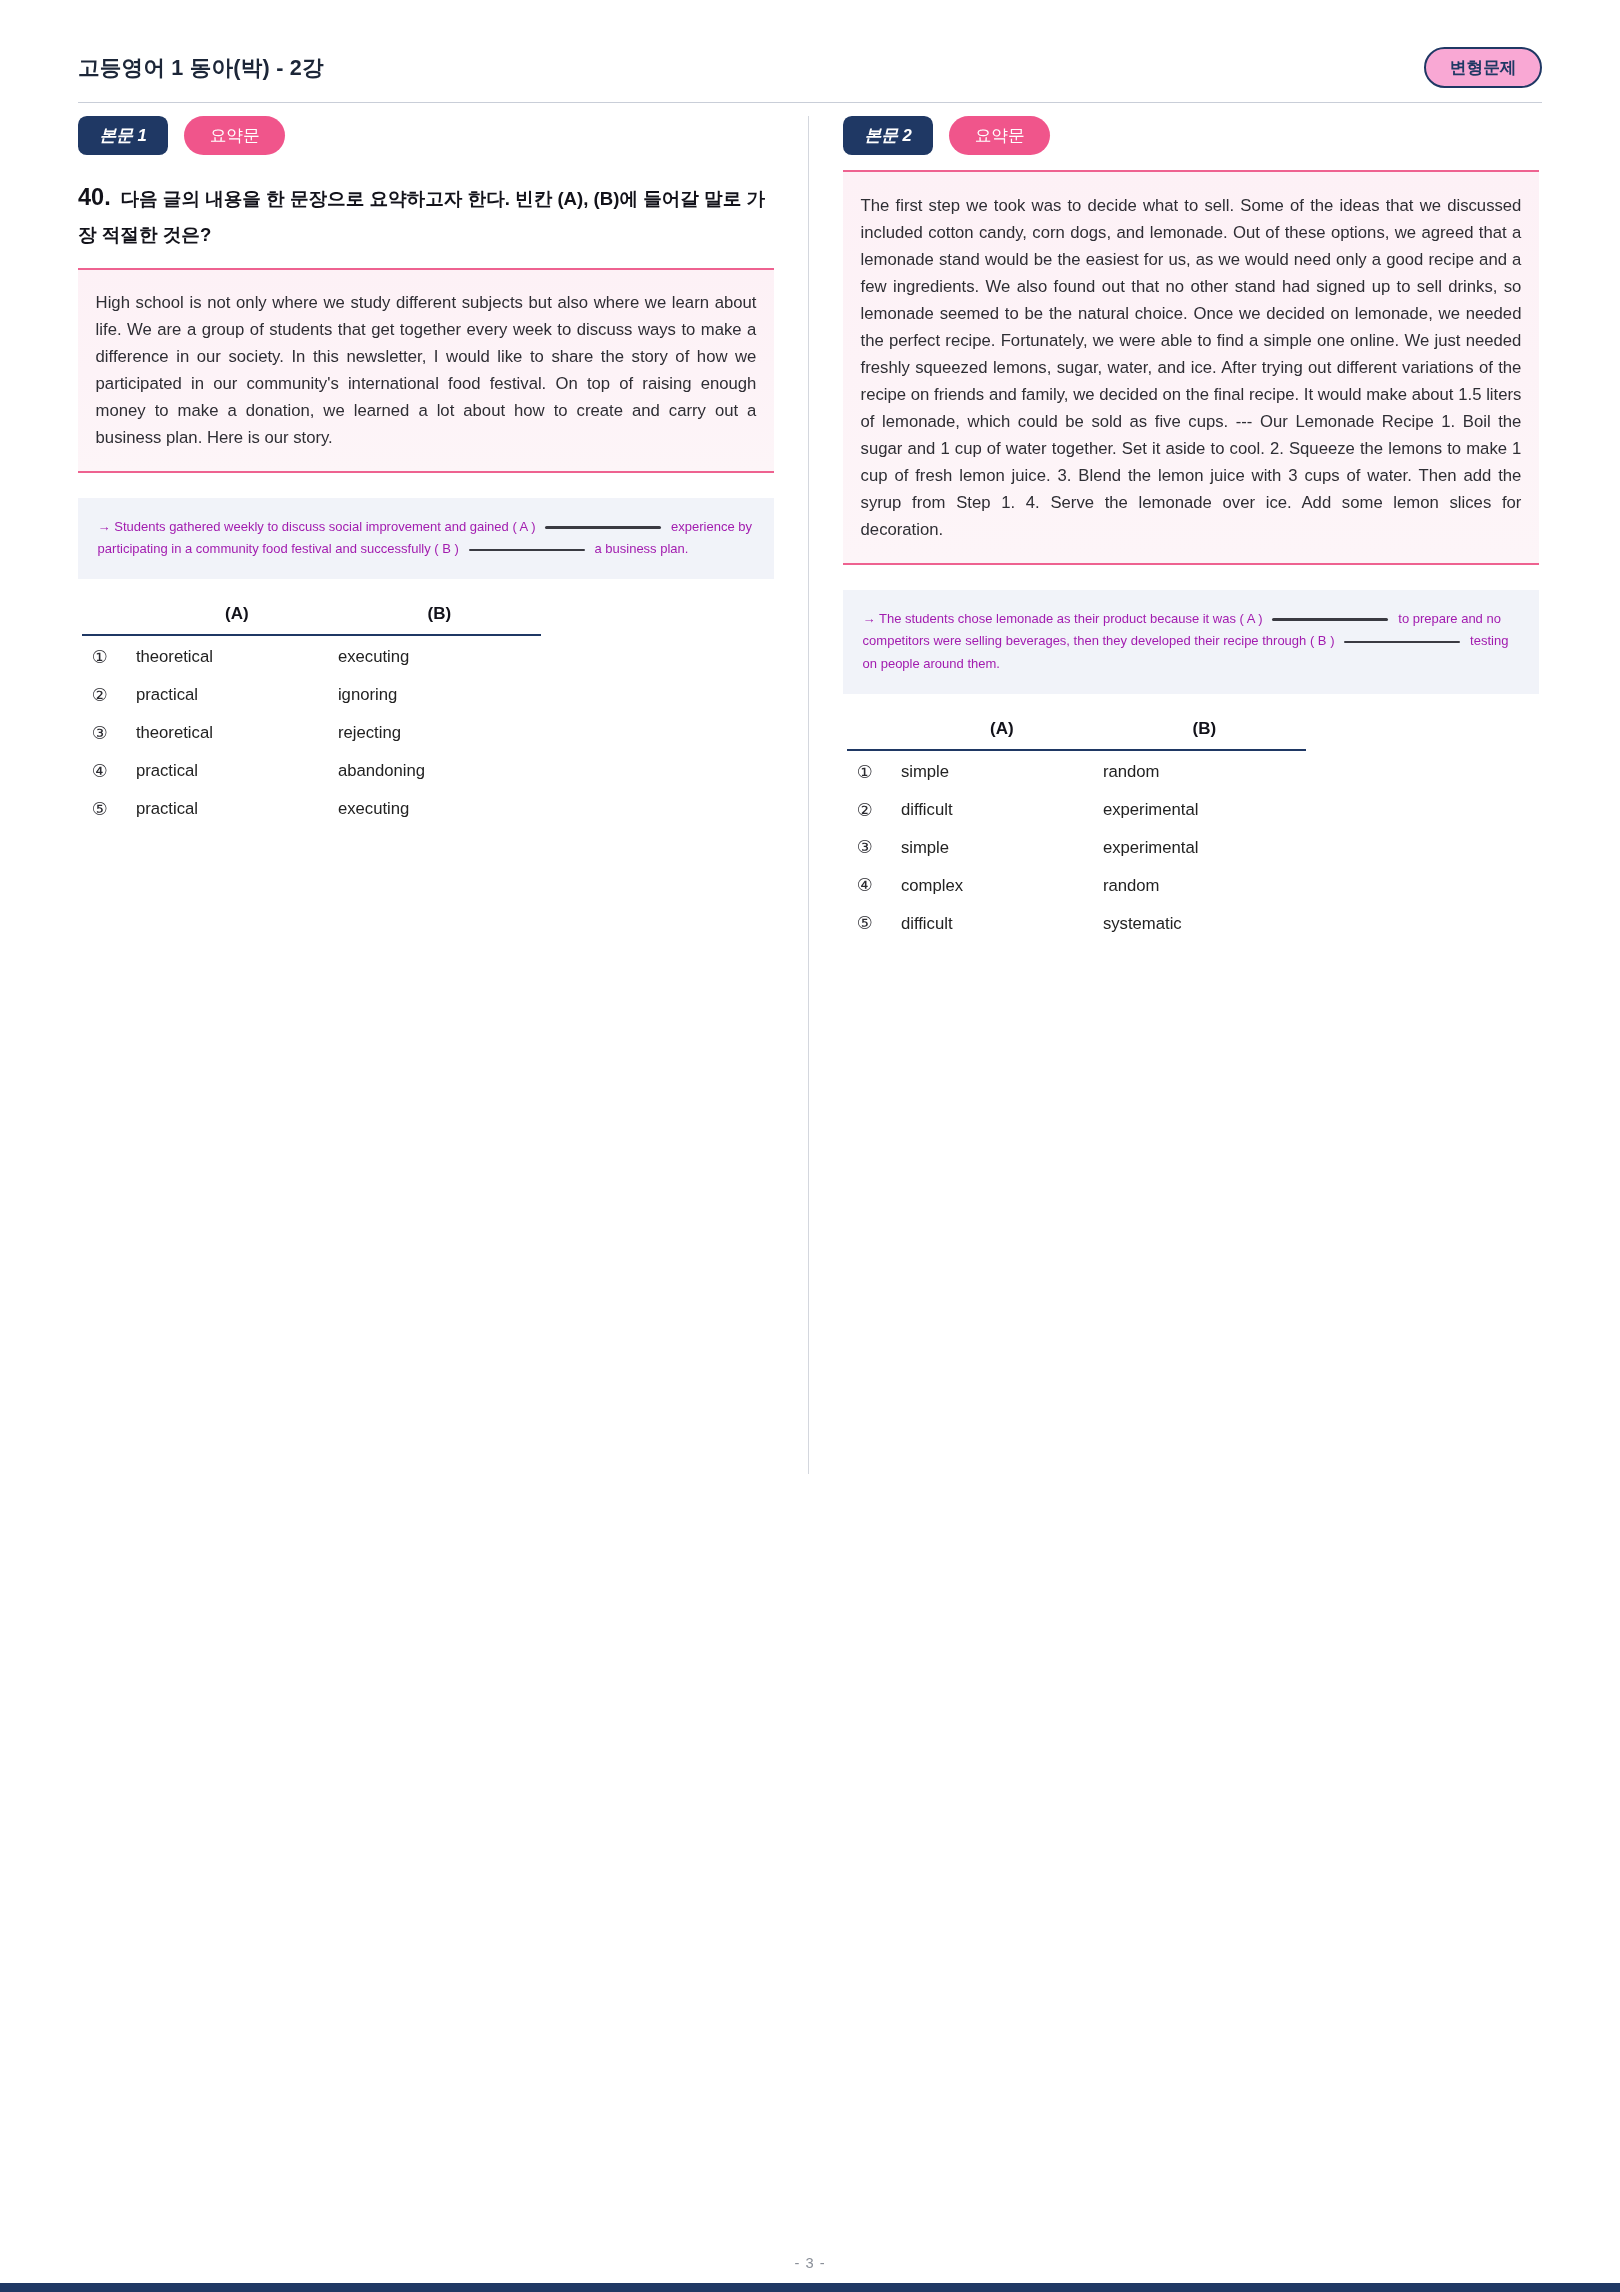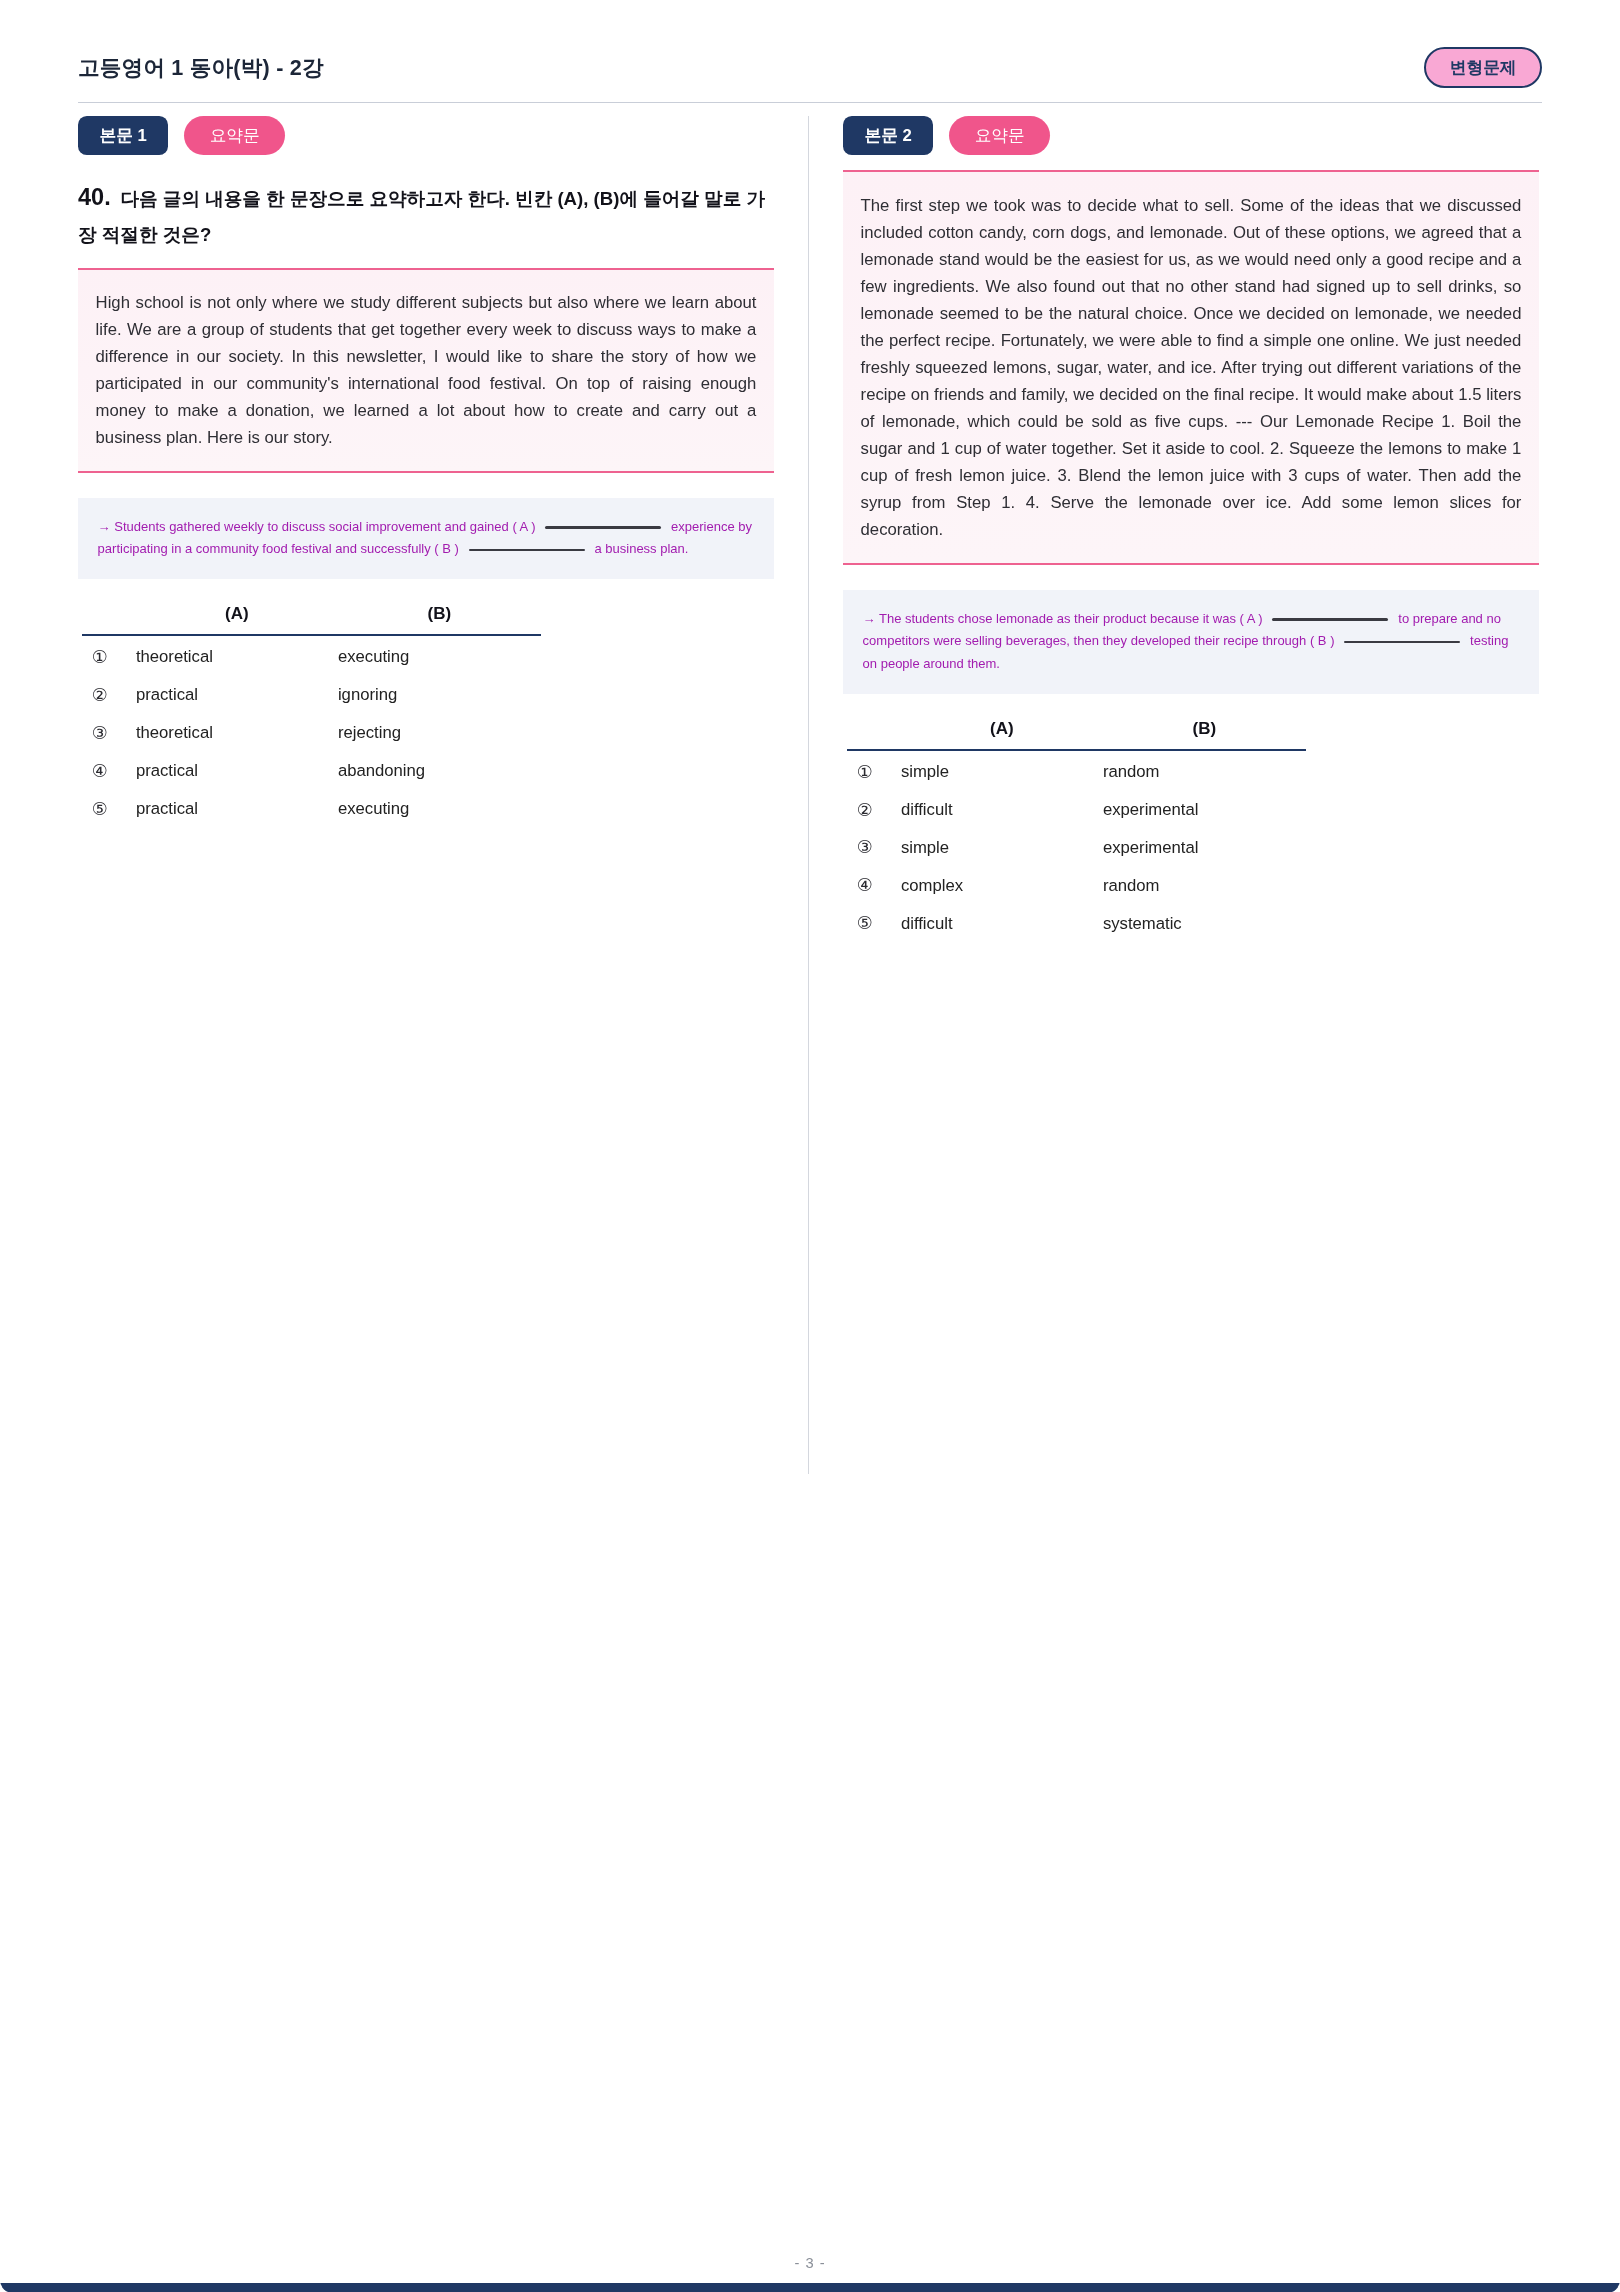--- a/index.html
+++ b/index.html
@@ -5,21 +5,20 @@
   * { margin: 0; padding: 0; box-sizing: border-box; }
   html, body { background: #ffffff; }
   body { font-family: "Liberation Sans", "DejaVu Sans", sans-serif; color: #222; }
 
   .page {
     position: relative;
     width: 1620px;
     height: 2293px;
     background: #ffffff;
     overflow: hidden;
-    border-radius: 13px;
   }
 
   
   .header {
     position: absolute;
     left: 78px; right: 78px; top: 47px;
     display: flex; justify-content: space-between; align-items: center;
   }
   .header-title {
     font-size: 21.6px; font-weight: 700; color: #1c2638; letter-spacing: 0.2px;
@@ -42,21 +41,21 @@
   .col { width: 696px; }
   .v-divider {
     width: 1px; height: 1358px; background: #d4d7de; margin: 0 34px;
     flex: 0 0 1px;
   }
 
   
   .tag-row { display: flex; gap: 15.7px; align-items: center; }
   .badge-dark {
     background: #1f3864; color: #fff; font-size: 16.7px; font-weight: 700;
-    padding: 7.8px 21.6px; border-radius: 8.8px; display: inline-block;
+    padding: 7.8px 21.6px; border-radius: 8.8px; display: inline-block; font-style: italic;
   }
   .badge-pink {
     background: #f0558b; color: #fff; font-size: 16.7px; font-weight: 400;
     padding: 7.8px 25.5px; border-radius: 979px; display: inline-block;
   }
 
   
   .question {
     margin-top: 21.6px;
     font-size: 18.6px; font-weight: 700; color: #12121a; line-height: 1.8;

